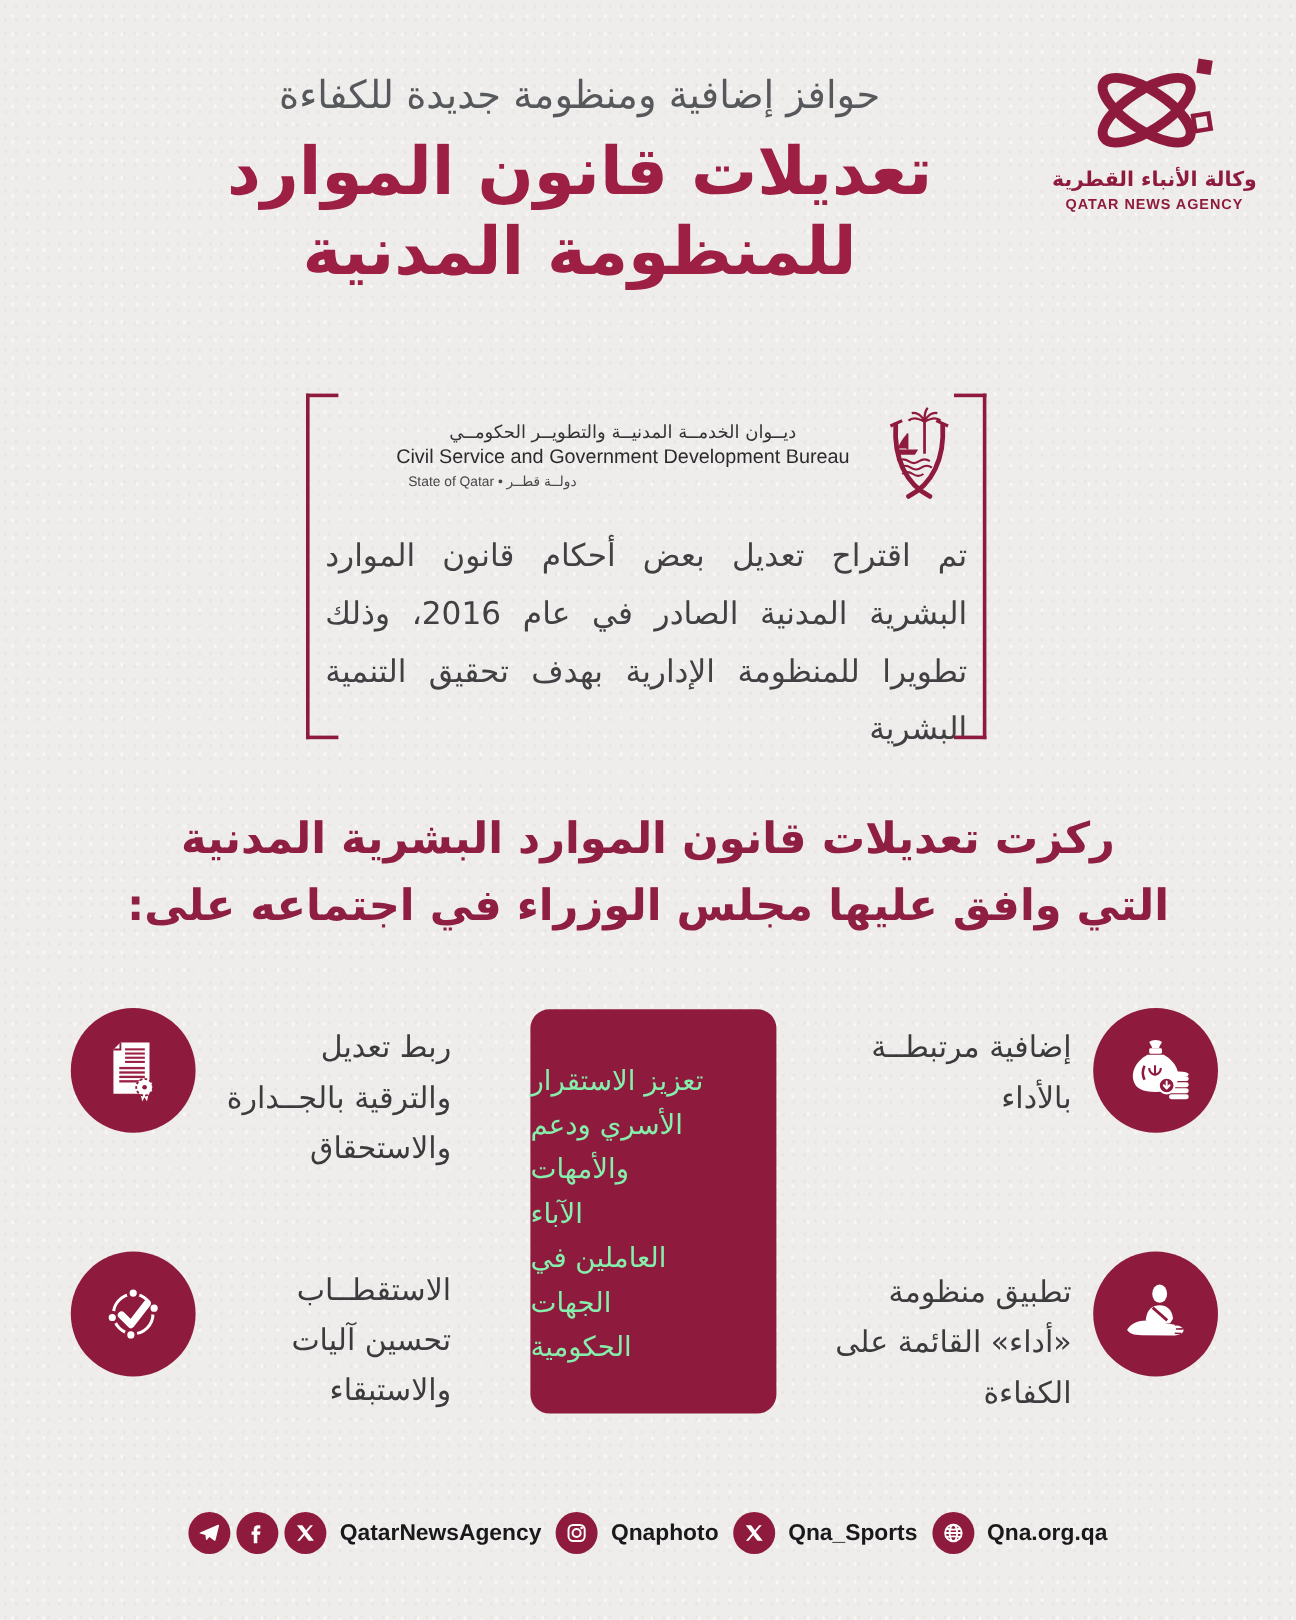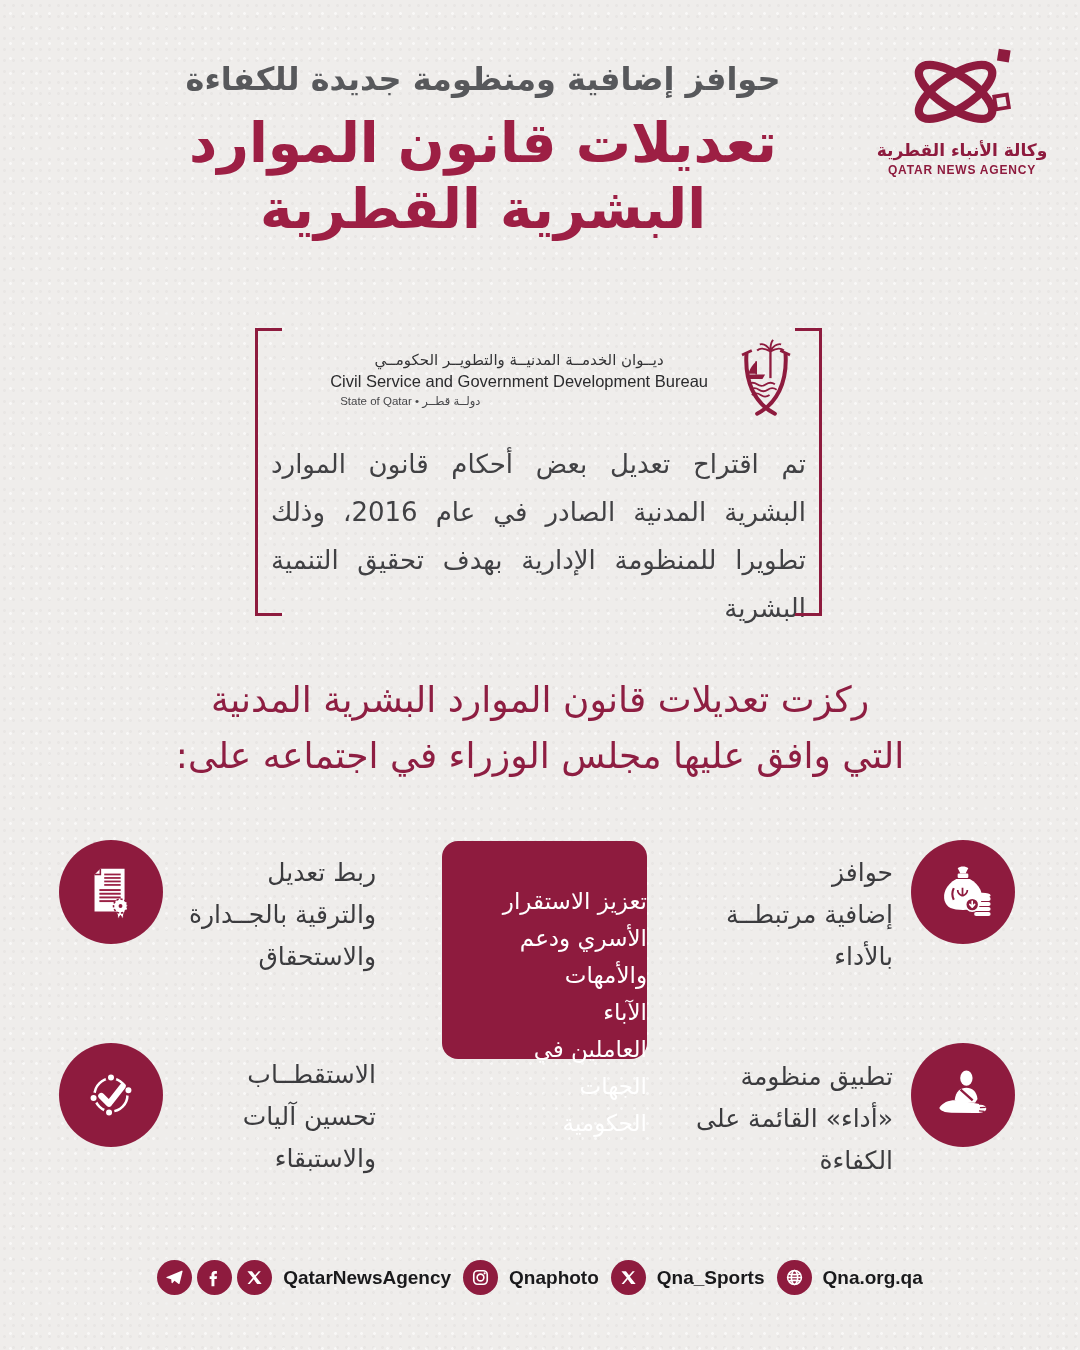--- a/index.html
+++ b/index.html
@@ -11,21 +11,21 @@
   .canvas::before{
     content:"";position:absolute;inset:0;pointer-events:none;
     background-image:
       radial-gradient(rgba(110,100,95,0.05) 1px, transparent 1.6px),
       radial-gradient(rgba(255,255,255,0.6) 1px, transparent 1.6px);
     background-size:9px 11px,13px 15px;
     background-position:0 0,4px 6px;
   }
   
   .title-block{position:absolute;top:60px;left:0;width:966px;text-align:center;direction:rtl;}
-  .subtitle{font-size:32px;font-weight:700;color:#57585b;}
+  .subtitle{font-size:32px;font-weight:400;color:#57585b;}
   .main-title{margin-top:12px;font-size:55px;line-height:66px;font-weight:800;color:#9d1f44;}
   .qna-logo{position:absolute;top:44px;left:872px;width:180px;text-align:center;color:#8e1b3e;}
   .qna-atom{display:block;margin:0 auto;}
   .qna-ar{font-size:17px;font-weight:700;margin-top:4px;direction:rtl;}
   .qna-en{font-size:12px;font-weight:700;letter-spacing:0.8px;margin-top:3px;
           font-family:"Liberation Sans",sans-serif;}
   
   .bureau-box{position:absolute;left:255px;top:328px;width:567px;height:288px;}
   .bureau-box::before,.bureau-box::after{
     content:"";position:absolute;top:0;bottom:0;width:24px;border:3px solid #8e1b3e;}
@@ -37,55 +37,55 @@
   .bureau-ar{font-size:15px;color:#333335;font-weight:500;direction:rtl;}
   .bureau-en{font-size:16.5px;color:#2b2b2d;margin-top:3px;font-family:"Liberation Sans",sans-serif;}
   .bureau-state{font-size:11.5px;color:#47474a;margin-top:3px;direction:rtl;text-align:left;
                 padding-left:10px;font-family:"Liberation Sans","DejaVu Sans",sans-serif;}
   .bureau-paragraph{position:absolute;left:16px;right:16px;top:112px;direction:rtl;}
   .par-line{font-size:26px;color:#414144;line-height:48px;font-weight:500;
             text-align:justify;text-align-last:justify;}
   .par-line.last{text-align-last:right;}
   
   .focus-heading{position:absolute;top:672px;left:0;width:1080px;text-align:center;
-                 direction:rtl;color:#8e1e42;font-weight:400;font-size:36px;line-height:56px;}
+                 direction:rtl;color:#8e1e42;font-weight:700;font-size:36px;line-height:56px;}
   
   .circle-icon{position:absolute;width:104px;height:104px;border-radius:50%;
                background:#8e1b3e;display:flex;align-items:center;justify-content:center;}
   .ci-tl{left:59px;top:840px;}   .ci-bl{left:59px;top:1043px;}
   .ci-tr{left:911px;top:840px;}  .ci-br{left:911px;top:1043px;}
   .item-text{position:absolute;direction:rtl;text-align:right;font-size:25px;
              line-height:42px;color:#3b3b3e;font-weight:500;}
   .it-tl{left:170px;width:206px;top:852px;}
   .it-bl{left:170px;width:206px;top:1054px;}
   .it-tr{left:653px;width:240px;top:852px;}
   .it-br{left:653px;width:240px;top:1056px;}
-  .center-box{position:absolute;left:442px;top:841px;width:205px;height:218px;
-              background:#8e1b3e;border-radius:16px;color:#ffffff;text-align:right;
+  .center-box{position:absolute;left:442px;top:841px;width:205px;height:337px;
+              background:#8e1b3e;border-radius:16px;color:#86efac;text-align:left;
               direction:rtl;box-sizing:border-box;padding-top:42px;}
   .center-line{font-size:23px;line-height:37px;font-weight:500;}
   
   .social-bar{position:absolute;left:0;top:1260px;width:1080px;display:flex;
               justify-content:center;align-items:center;gap:12px;}
   .social-group{display:flex;align-items:center;gap:11px;}
   .icon-cluster{display:flex;gap:5px;}
   .s-icon{width:35px;height:35px;border-radius:50%;background:#8e1b3e;
           display:flex;align-items:center;justify-content:center;color:#fff;flex:none;}
   .s-label{font-family:"Liberation Sans",sans-serif;font-size:19px;font-weight:700;color:#19191b;}
 </style>
 </head>
 <body>
 
 <div class="canvas">
 
   <div class="title-block">
     <div class="subtitle">حوافز إضافية ومنظومة جديدة للكفاءة</div>
     <div class="main-title">
       <div>تعديلات قانون الموارد</div>
-      <div>البشرية القطرية</div>
+      <div>للمنظومة المدنية</div>
     </div>
   </div>
 
   <div class="qna-logo">
     <svg class="qna-atom" width="122" height="92" viewBox="0 0 130 100">
       <g fill="none" stroke="#8e1b3e" stroke-width="9">
         <ellipse cx="58" cy="52" rx="46" ry="18" transform="rotate(-33 58 52)"></ellipse>
         <ellipse cx="58" cy="52" rx="46" ry="18" transform="rotate(33 58 52)"></ellipse>
       </g>
       <rect x="104" y="6" width="13" height="13" fill="#8e1b3e" transform="rotate(9 110 12)"></rect>
@@ -185,21 +185,20 @@
         <rect x="43.5" y="37" width="17" height="4.2" rx="2.1"></rect>
         <rect x="43.5" y="42.2" width="17" height="4.2" rx="2.1"></rect>
         <rect x="43.5" y="47.4" width="17" height="4.2" rx="2.1"></rect>
         <rect x="43.5" y="52.6" width="17" height="4.2" rx="2.1"></rect>
       </g>
       <circle cx="41.5" cy="45" r="6.8" fill="#8e1b3e" stroke="#ffffff" stroke-width="1.8"></circle>
       <path d="M41.5 41.5 L41.5 47 M39 44.8 L41.5 47.6 L44 44.8" fill="none" stroke="#ffffff" stroke-width="1.7" stroke-linecap="round" stroke-linejoin="round"></path>
     </svg>
   </div>
   <div class="item-text it-tr">
-    <div>حوافز</div>
     <div>إضافية مرتبطــة</div>
     <div>بالأداء</div>
   </div>
 
   <div class="circle-icon ci-br">
     <svg width="62" height="62" viewBox="0 0 64 64">
       <ellipse cx="35.5" cy="14.5" rx="6.4" ry="7.9" fill="#ffffff"></ellipse>
       <path d="M23.5 37 C24.5 28 29.5 24.5 35.5 24.5 C41.5 24.5 46 28 47 36 L44.5 40 L26 40 Z" fill="#ffffff"></path>
       <path d="M29.5 26.5 L42 37.5" stroke="#8e1b3e" stroke-width="2.4"></path>
       <path d="M7.5 45.5 C12 38.5 20 36.5 29 38 L47.5 41 C53.5 42 56.5 44 56 46.5 C55.5 49.5 50.5 51 44 50.5 L20 50.2 C13 50.2 9 48.5 7.5 45.5 Z" fill="#ffffff"></path>

